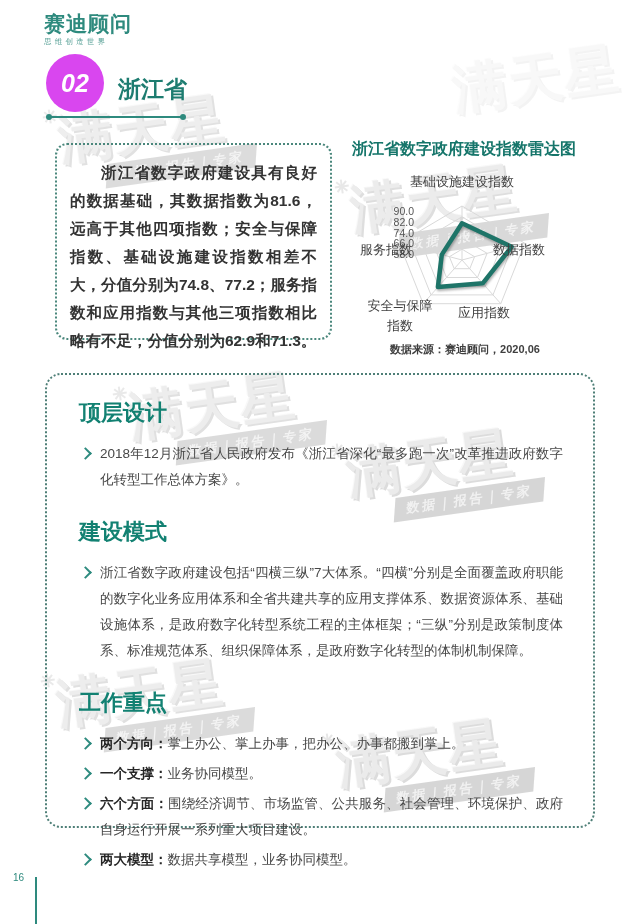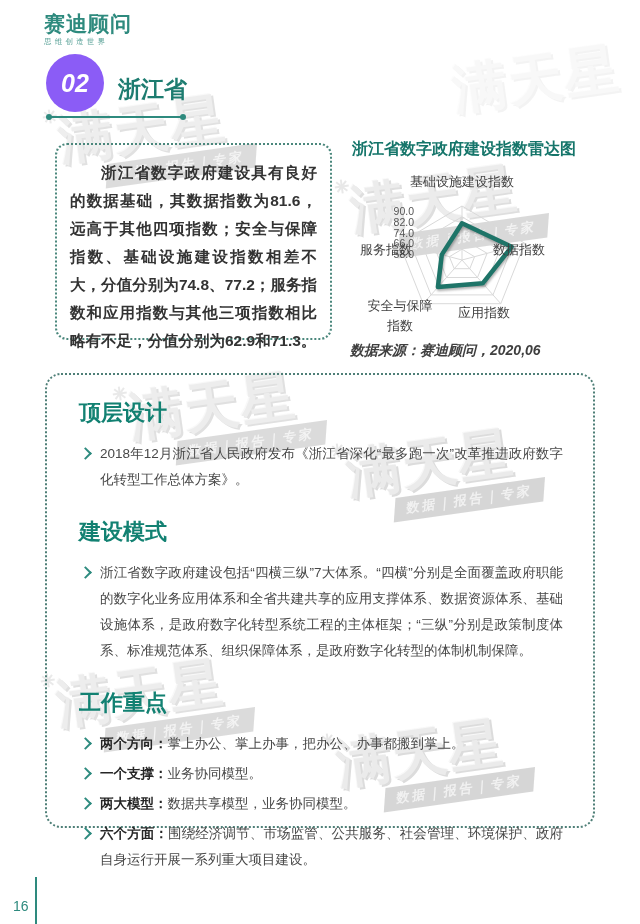--- a/index.html
+++ b/index.html
@@ -6,21 +6,21 @@
   .page{position:relative;width:640px;height:924px;background:#ffffff;margin:0 auto;
         font-family:"Liberation Sans","DejaVu Sans",sans-serif;overflow:hidden;}
 
   
   .logo{position:absolute;left:44px;top:12px;z-index:2;}
   .logo-title{font-size:21px;font-weight:800;color:#2e8a7e;letter-spacing:1px;line-height:1.1;}
   .logo-slogan{font-size:7.5px;color:#57a096;letter-spacing:3.2px;margin-top:2px;}
 
   
   .sec-circle{position:absolute;left:46px;top:54px;width:58px;height:58px;border-radius:50%;
-              background:#8b5cf6;z-index:2;display:flex;align-items:center;justify-content:center;}
+              background:#d946ef;z-index:2;display:flex;align-items:center;justify-content:center;}
   .sec-num{color:#ffffff;font-size:25px;font-weight:bold;font-style:italic;}
   .sec-title{position:absolute;left:118px;top:74px;font-size:23px;font-weight:bold;color:#1d7c70;z-index:2;}
   .sec-divider{position:absolute;left:46px;top:114px;width:140px;height:6px;z-index:2;}
   .sec-divider .line{position:absolute;left:2px;top:2px;width:136px;height:2px;background:#2e8a7e;}
   .sec-divider .dot{position:absolute;top:0;width:6px;height:6px;border-radius:50%;background:#2e8a7e;}
   .sec-divider .dot.l{left:0;} .sec-divider .dot.r{right:0;}
 
   
   .summary-box{position:absolute;left:55px;top:143px;width:277px;height:197px;box-sizing:border-box;
                border:2px dotted #4a877c;border-radius:12px;padding:14px 13px;z-index:2;}
@@ -30,37 +30,37 @@
   .chart-title{position:absolute;left:352px;top:139px;font-size:16px;font-weight:bold;color:#15756a;z-index:2;}
   .chart-area{position:absolute;left:350px;top:160px;width:250px;height:200px;z-index:2;}
   .chart-area svg{position:absolute;left:0;top:0;}
   .axis-label{position:absolute;font-size:13px;color:#3f3f3f;line-height:1.5;text-align:center;}
   .axis-0{left:60px;top:12px;width:104px;}
   .axis-1{left:138px;top:80px;width:62px;text-align:center;}
   .axis-2{left:108px;top:143px;width:78px;text-align:left;}
   .axis-3{left:14px;top:136px;width:72px;}
   .axis-4{left:4px;top:80px;width:58px;text-align:right;}
   .radar-poly{filter:drop-shadow(1px 2px 1px rgba(40,40,40,0.35));}
-  .chart-source{position:absolute;left:350px;top:342px;width:230px;text-align:left;
-                font-size:14px;font-weight:bold;color:#3f3f3f;z-index:2;font-style:italic;}
+  .chart-source{position:absolute;left:350px;top:342px;width:230px;text-align:center;
+                font-size:11px;font-weight:bold;color:#3f3f3f;z-index:2;}
 
   
   .panel{position:absolute;left:45px;top:373px;width:550px;height:455px;box-sizing:border-box;
          border:2px dotted #4e7f77;border-radius:16px;padding:23px 30px 0 32px;z-index:2;}
   .panel-heading{font-size:22px;font-weight:bold;color:#128172;margin:0 0 13px 0;}
   .panel-section{margin-bottom:24px;}
   .bullet{display:flex;align-items:flex-start;margin-bottom:4px;}
   .arrow-icon{flex:0 0 auto;width:7px;height:7px;border-top:2px solid #2e8b7f;border-right:2px solid #2e8b7f;
               transform:rotate(45deg);margin:8px 10px 0 2px;}
   .bullet-body{flex:1;font-size:13.5px;line-height:26px;color:#474747;text-align:justify;}
   .bullet-lead{font-weight:bold;color:#262626;}
 
   
   .footer-line{position:absolute;left:35px;top:877px;width:2px;height:47px;background:#2e8a7e;z-index:2;}
-  .page-num{position:absolute;left:13px;top:898px;font-size:14px;color:#2e8a7e;z-index:2;}
+  .page-num{position:absolute;left:13px;top:872px;font-size:10px;color:#2e8a7e;z-index:2;}
 
   
   .wm{position:absolute;z-index:1;transform:rotate(-8deg);pointer-events:none;width:220px;}
   .wm-title{font-size:54px;font-weight:900;color:#d4d4d4;letter-spacing:2px;line-height:1;
             text-shadow:2px 2px 0 #b2b2b2,-1px -1px 0 #f0f0f0;}
   .wm-bar{display:inline-block;margin:3px 0 0 42px;background:#a6a6a6;color:#e2e2e2;font-size:13px;
           font-weight:bold;letter-spacing:3px;padding:3px 12px;transform:skewX(-12deg);}
   .wm-star{position:absolute;left:-14px;top:-6px;width:16px;height:16px;}
   .wm-star i{position:absolute;left:1px;top:7px;width:14px;height:2px;background:#c9c9c9;}
   .wm-star i:nth-child(2){transform:rotate(45deg);}
@@ -213,25 +213,25 @@
       <div class="bullet">
         <span class="arrow-icon"></span>
         <div class="bullet-body"><span class="bullet-lead">两个方向：</span><span class="bullet-text">掌上办公、掌上办事，把办公、办事都搬到掌上。</span></div>
       </div>
       <div class="bullet">
         <span class="arrow-icon"></span>
         <div class="bullet-body"><span class="bullet-lead">一个支撑：</span><span class="bullet-text">业务协同模型。</span></div>
       </div>
       <div class="bullet">
         <span class="arrow-icon"></span>
+        <div class="bullet-body"><span class="bullet-lead">六个方面：</span><span class="bullet-text">围绕经济调节、市场监管、公共服务、社会管理、环境保护、政府自身运行开展一系列重大项目建设。</span></div>
+      </div>
+      <div class="bullet">
+        <span class="arrow-icon"></span>
         <div class="bullet-body"><span class="bullet-lead">两大模型：</span><span class="bullet-text">数据共享模型，业务协同模型。</span></div>
-      </div>
-      <div class="bullet">
-        <span class="arrow-icon"></span>
-        <div class="bullet-body"><span class="bullet-lead">六个方面：</span><span class="bullet-text">围绕经济调节、市场监管、公共服务、社会管理、环境保护、政府自身运行开展一系列重大项目建设。</span></div>
       </div>
     </div>
 
   </div>
 
   <div class="footer-line"></div>
   <div class="page-num">16</div>
 
 </div>
 

